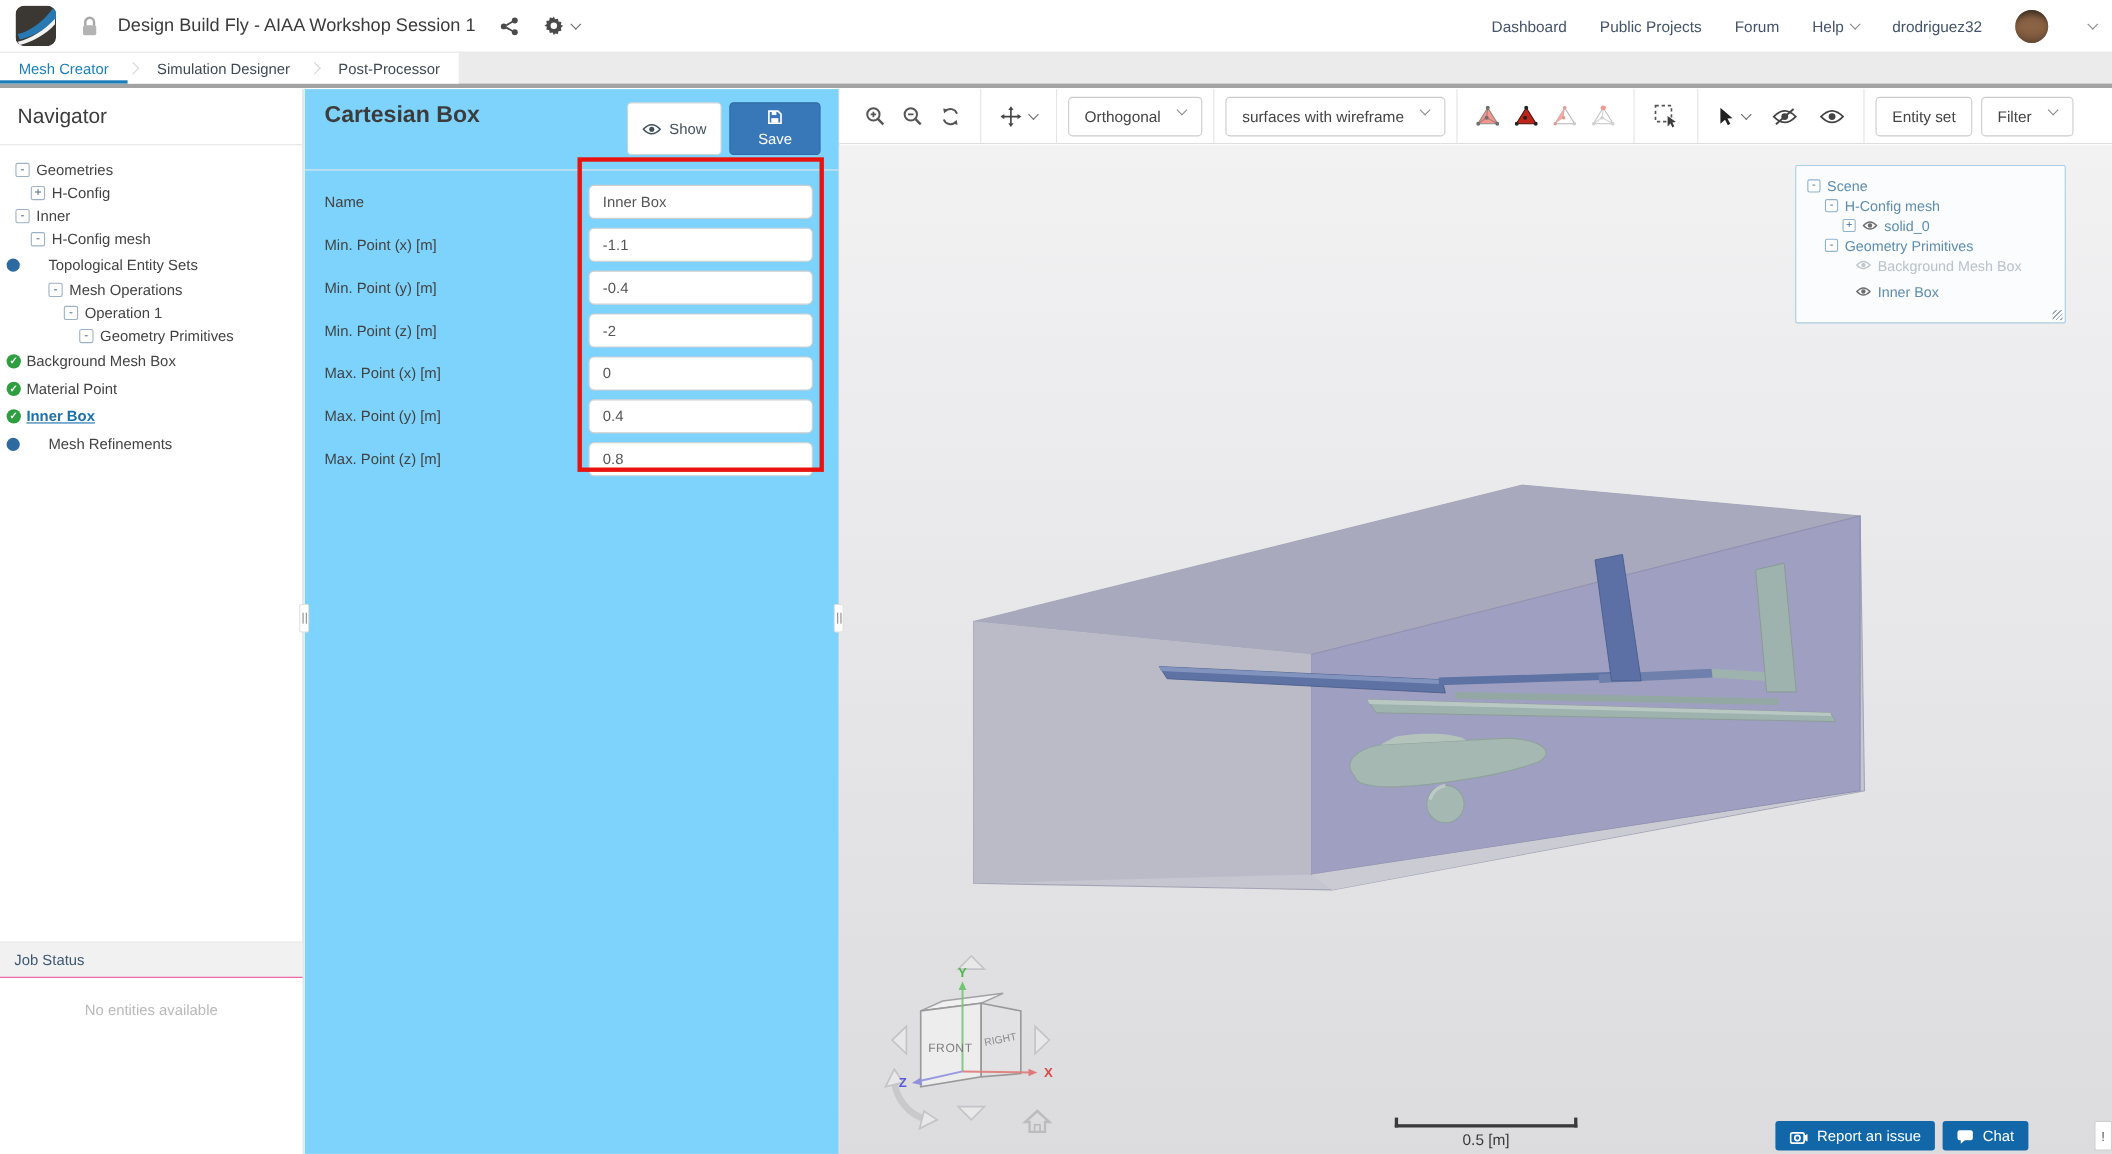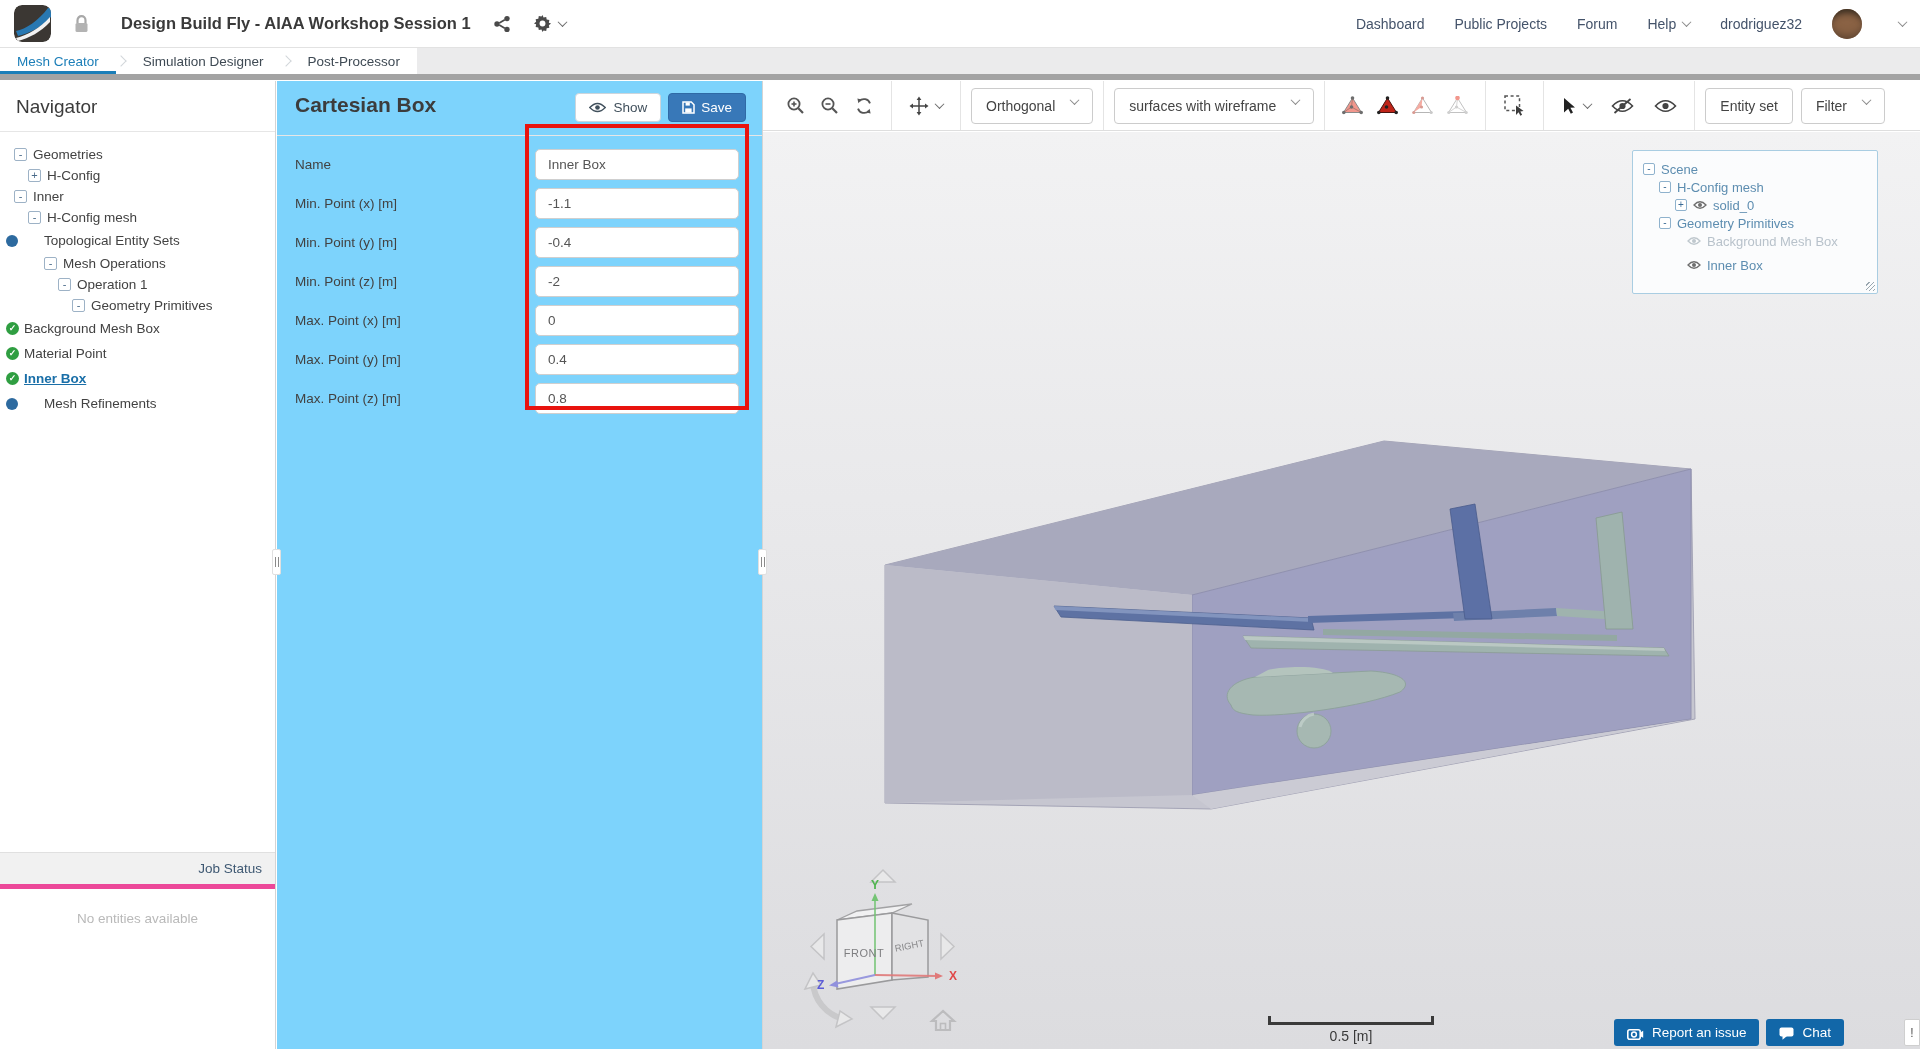--- a/index.html
+++ b/index.html
@@ -5,35 +5,35 @@
   * { box-sizing: border-box; margin: 0; padding: 0; }
   html,body { width:1920px; height:1049px; overflow:hidden; }
   body { font-family:"Liberation Sans", sans-serif; color:#3f3f3f; background:#fff; }
   .app { position:relative; width:1920px; height:1049px; }
 
   
   .header { position:absolute; top:0; left:0; right:0; height:48px; background:#fff;
             border-bottom:1px solid #e2e2e2; display:flex; align-items:center; padding:0 14px; }
   .logo { width:37px; height:37px; border-radius:8px; overflow:hidden; flex:none; cursor:pointer; }
   .lockwrap { margin-left:22px; flex:none; display:flex; }
-  .ptitle { margin-left:31px; font-size:16.5px; font-weight:bold; color:#3a3a3a; }
+  .ptitle { margin-left:17px; font-size:16.5px; font-weight:normal; color:#3a3a3a; }
   .hicon { margin-left:22px; display:flex; align-items:center; cursor:pointer; }
   .chev { display:inline-block; width:7px; height:7px; border-right:1.6px solid #6b6b6b;
           border-bottom:1.6px solid #6b6b6b; transform:rotate(45deg) translate(-1px,-1px); margin-left:7px; }
   .chev.lite { border-color:#8a8a8a; }
   .hspacer { flex:1; }
   .hnav { display:flex; align-items:center; gap:30px; font-size:14px; color:#44536a; }
   .hlink { cursor:pointer; display:flex; align-items:center; }
   .avatar { width:30px; height:30px; border-radius:50%; flex:none; cursor:pointer;
             background: radial-gradient(circle at 50% 42%, #e9c9a4 0 34%, #c99a6e 52%, #7a5336 78%, #4e3categorical5 100%);
             background-color:#8a6244;
             box-shadow: inset 0 -9px 8px -6px #5c4330, inset 0 10px 6px -6px #3c2f22; }
 
   
-  .tabbar { position:absolute; top:48px; left:0; right:0; height:32px; background:#ebebec; border-bottom:6px solid #a3a3a3;text-align:center; }
+  .tabbar { position:absolute; top:48px; left:0; right:0; height:32px; background:#ebebec; border-bottom:4px solid #a3a3a3;text-align:center; }
   .tabwrap { display:flex; height:100%; background:#fff; width:max-content; }
   .tab { display:flex; align-items:center; padding:0 17px; font-size:13.5px; color:#3f4a54; position:relative; cursor:pointer; }
   .tab.active { color:#1b7eb8; }
   .tab.active::after { content:""; position:absolute; left:0; right:0; bottom:0; height:3px; background:#1b7eb8; }
   .tabsep { width:8px; height:8px; border-top:1.5px solid #d2d6da; border-right:1.5px solid #d2d6da;
             transform:rotate(45deg); align-self:center; margin:0 1px; }
 
   
   .main { position:absolute; top:81px; left:0; right:0; bottom:0; }
 
@@ -46,38 +46,38 @@
   .titem.leafpad { padding:5px 0; }
   .d0{padding-left:8px;} .d1{padding-left:22px;} .d2{padding-left:38px;} .d3{padding-left:52px;}
   .d4{padding-left:66px;} .d5{padding-left:82px;} .d2c{padding-left:46px;gap:20px;}
   .tog { width:13px; height:13px; border:1px solid #9db2c6; background:#fff; color:#4a6b8a; font-size:11px;
          line-height:10px; text-align:center; margin-right:6px; flex:none; border-radius:2px; cursor:pointer; }
   .bdot { width:12px; height:12px; border-radius:50%; background:#2d6a9f; margin-right:6px; flex:none; }
   .gchk { width:13px; height:13px; border-radius:50%; background:#2f9e41; color:#fff; font-size:9px; font-weight:bold;
           line-height:13px; text-align:center; margin-right:5px; flex:none; }
   .sel { color:#1a6fa8; font-weight:bold; text-decoration:underline; }
   .job { border-top:1px solid #e0e0e0; }
-  .job-head { background:#f1f1f1; border-bottom:5px solid #ec4899; padding:8px 13px; font-size:13.5px; color:#3e5872;text-align:right; }
+  .job-head { background:#f1f1f1; border-bottom:1px solid #ec4899; padding:8px 13px; font-size:13.5px; color:#3e5872; }
   .job-body { height:160px; text-align:center; padding-top:22px; font-size:13.5px; color:#b9b9b9; background:#fff; }
 
   
   .splitter { position:absolute; top:468px; width:9px; height:26px; background:#fff; border:1px solid #e0e0e0;
               border-radius:2px; display:flex; gap:2px; align-items:center; justify-content:center; z-index:5; cursor:col-resize; }
   .splitter i { display:block; width:1px; height:10px; background:#8a8a8a; }
 
   
   .form-panel { position:absolute; left:277px; top:0; bottom:0; width:486px; background:#7dd3fc;
                 border-right:1px solid #d4d4d4; }
   .fp-head { display:flex; align-items:flex-start; padding:12px 16px 0 18px; }
   .fp-title { font-size:21px; color:#3c3c3c; font-weight:600; }
   .fp-btns { margin-left:auto; display:flex; gap:7px; }
   .btn-show { display:flex; align-items:center; gap:7px; background:#fff; border:1px solid #ccd5dc; border-radius:4px;
               padding:6px 13px; font-size:13.5px; color:#41505c; cursor:pointer; }
   .btn-save { display:flex; align-items:center; gap:6px; background:#3878b8; border:1px solid #2f6aa6; border-radius:4px;
-              padding:6px 13px; font-size:13.5px; color:#fff; cursor:pointer; }
+              padding:6px 25px; font-size:13.5px; color:#fff; cursor:pointer;flex-direction:column; }
   .fp-div { border-bottom:1px solid #e6e6e6; margin-top:13px; }
   .frm { padding:13px 0 0 18px; position:relative; }
   .frow { display:flex; align-items:center; height:31px; margin-bottom:8px; }
   .flabel { width:240px; flex:none; font-size:13.5px; color:#424242; }
   .fin { width:204px; height:31px; border:1px solid #cfcfcf; border-radius:5px; padding:0 12px;
          font-size:13.5px; color:#555; font-family:"Liberation Sans",sans-serif; background:#fff; outline:none; }
   .red-box { position:absolute; left:248px; top:-12px; width:224px; height:286px;
              border:4px solid #e8130e; pointer-events:none; z-index:4; }
 
   

